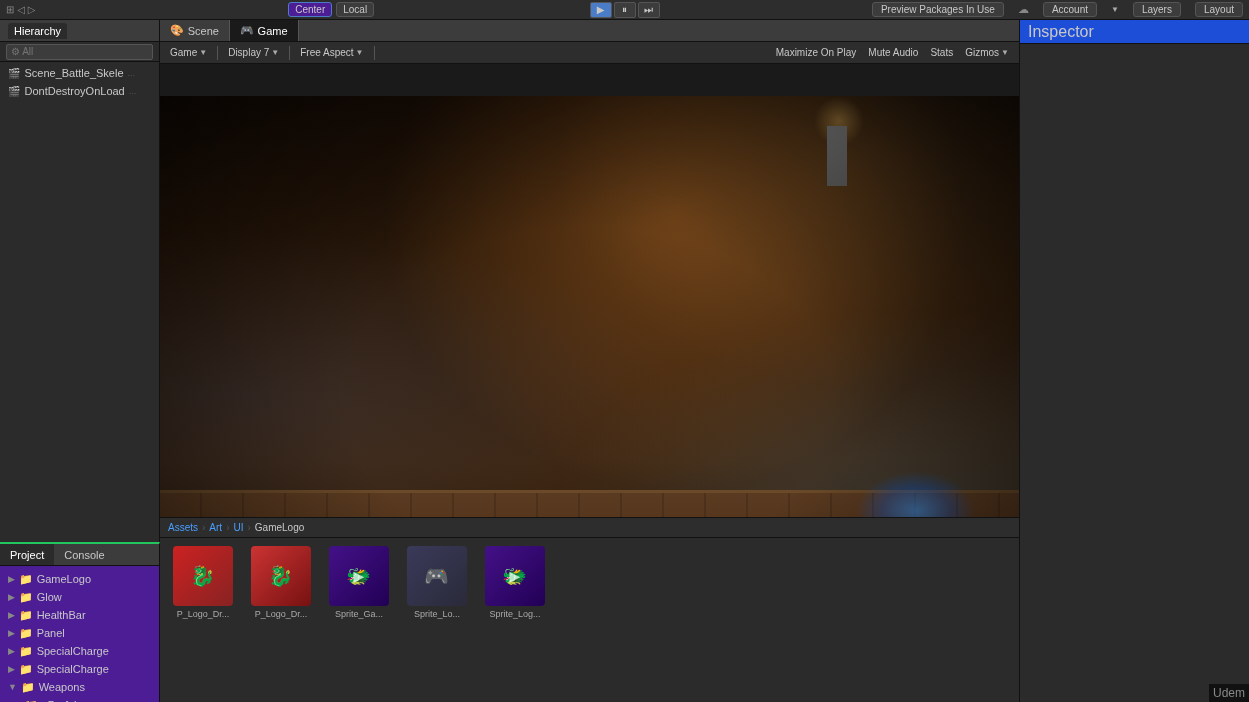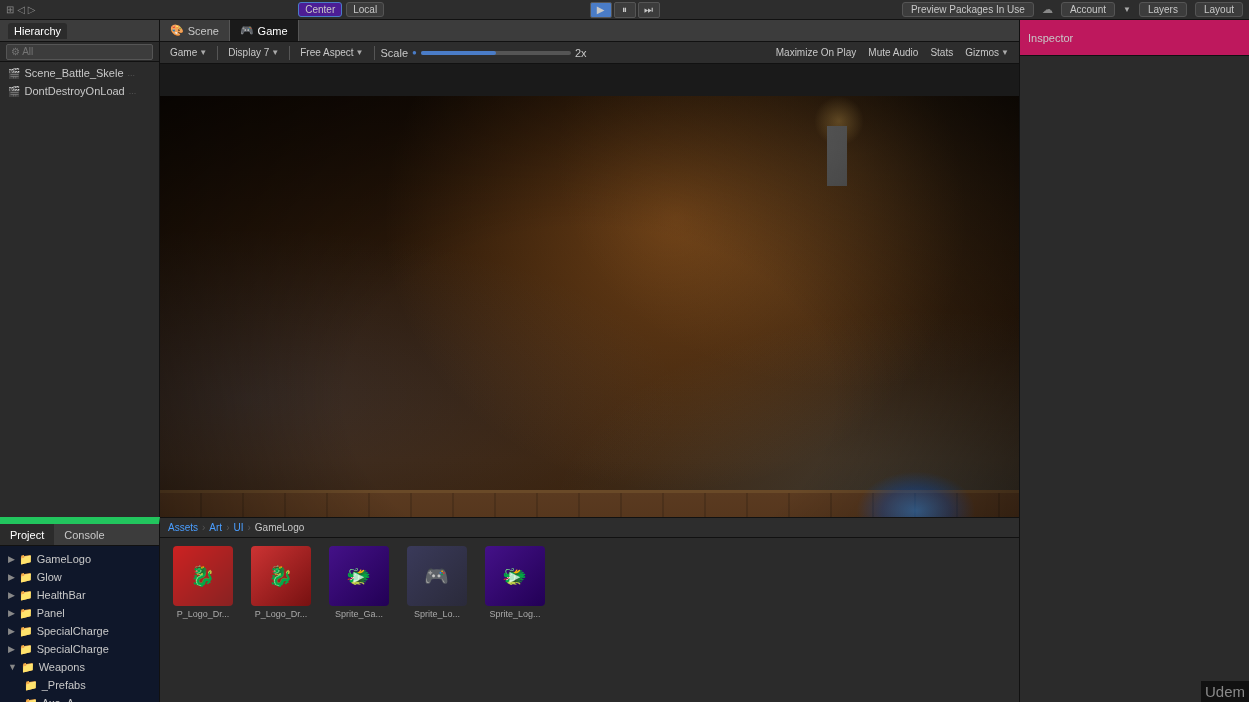--- a/index.html
+++ b/index.html
@@ -327,26 +327,26 @@
 
     
     .right-panel {
       width: 230px;
       background: #2b2b2b;
       border-left: 1px solid #111;
       display: flex;
       flex-direction: column;
     }
     .inspector-header {
-      height: 36px;
-      background: #be185d;
+      height: 24px;
+      background: #1d4ed8;
       display: flex;
       align-items: center;
       padding: 0 8px;
-      font-size: 11px;
+      font-size: 16px;
       border-bottom: 1px solid #111;
     }
     .bottom-tabs {
       height: 22px;
       background: #3c3c3c;
       display: flex;
       align-items: center;
       border-bottom: 1px solid #111;
     }
     .bottom-tab {
@@ -437,21 +437,21 @@
       word-break: break-all;
       max-width: 65px;
     }
     
     .udemy-watermark {
       position: absolute;
       bottom: 0;
       right: 0;
       background: rgba(0,0,0,0.6);
       color: #888;
-      font-size: 15px;
+      font-size: 12px;
       padding: 2px 4px;
     }
     
     .play-overlay {
       position: absolute;
       top: 50%;
       left: 50%;
       transform: translate(-50%, -50%);
       color: rgba(255,255,255,0.7);
       font-size: 14px;
@@ -475,21 +475,21 @@
     <button class="center-btn active">Center</button>
     <button class="center-btn">Local</button>
   </div>
 
   <div class="play-controls" style="position:absolute;left:50%;transform:translateX(-50%);display:flex;gap:2px;">
     <div class="play-btn active">▶</div>
     <div class="play-btn">⏸</div>
     <div class="play-btn">⏭</div>
   </div>
 
-  <div style="margin-left:auto;display:flex;align-items:center;gap:8px;">
+  <div style="margin-left:auto;display:flex;align-items:center;gap:14px;">
     <button class="preview-btn">Preview Packages In Use</button>
     <span style="color:#888;">☁</span>
     <button class="preview-btn">Account</button>
     <span class="chevron-icon">▼</span>
     <button class="preview-btn">Layers</button>
     <button class="preview-btn">Layout</button>
   </div>
 </div>
 
 <div class="main-layout">
@@ -507,21 +507,21 @@
         <span>Scene_Battle_Skele</span>
         <span style="color:#555;font-size:9px;">...</span>
       </div>
       <div class="hierarchy-item">
         <span class="h-icon">🎬</span>
         <span>DontDestroyOnLoad</span>
         <span style="color:#555;font-size:9px;">...</span>
       </div>
     </div>
 
-    <div style="position:absolute;bottom:0;left:0;width:160px;height:185px;background:#0f172a;border-top:7px solid #22c55e;border-right:1px solid #111;">
+    <div style="position:absolute;bottom:0;left:0;width:160px;height:160px;background:#4c1d95;border-top:2px solid #22c55e;border-right:1px solid #111;">
       <div class="bottom-tabs">
         <div class="bottom-tab active">Project</div>
         <div class="bottom-tab">Console</div>
       </div>
       <div class="bottom-content">
         <div class="folder-item">
           <span class="folder-arrow">▶</span>
           <span class="folder-icon">📁</span>
           <span>GameLogo</span>
         </div>
@@ -590,28 +590,20 @@
       <div class="toolbar-item">
         <span>Display 7</span>
         <span class="chevron-icon">▼</span>
       </div>
       <div class="toolbar-separator"></div>
       <div class="toolbar-item">
         <span>Free Aspect</span>
         <span class="chevron-icon">▼</span>
       </div>
       <div class="toolbar-separator"></div>
-      <div class="scale-slider">
-        <span>Scale</span>
-        <span style="color:#4a7cc7;font-size:8px;">●</span>
-        <div class="slider-track">
-          <div class="slider-fill"></div>
-        </div>
-        <span>2x</span>
-      </div>
       <div class="toolbar-right">
         <div class="toolbar-item">
           <span>Maximize On Play</span>
         </div>
         <div class="toolbar-item">
           <span>Mute Audio</span>
         </div>
         <div class="toolbar-item">
           <span>Stats</span>
         </div>

